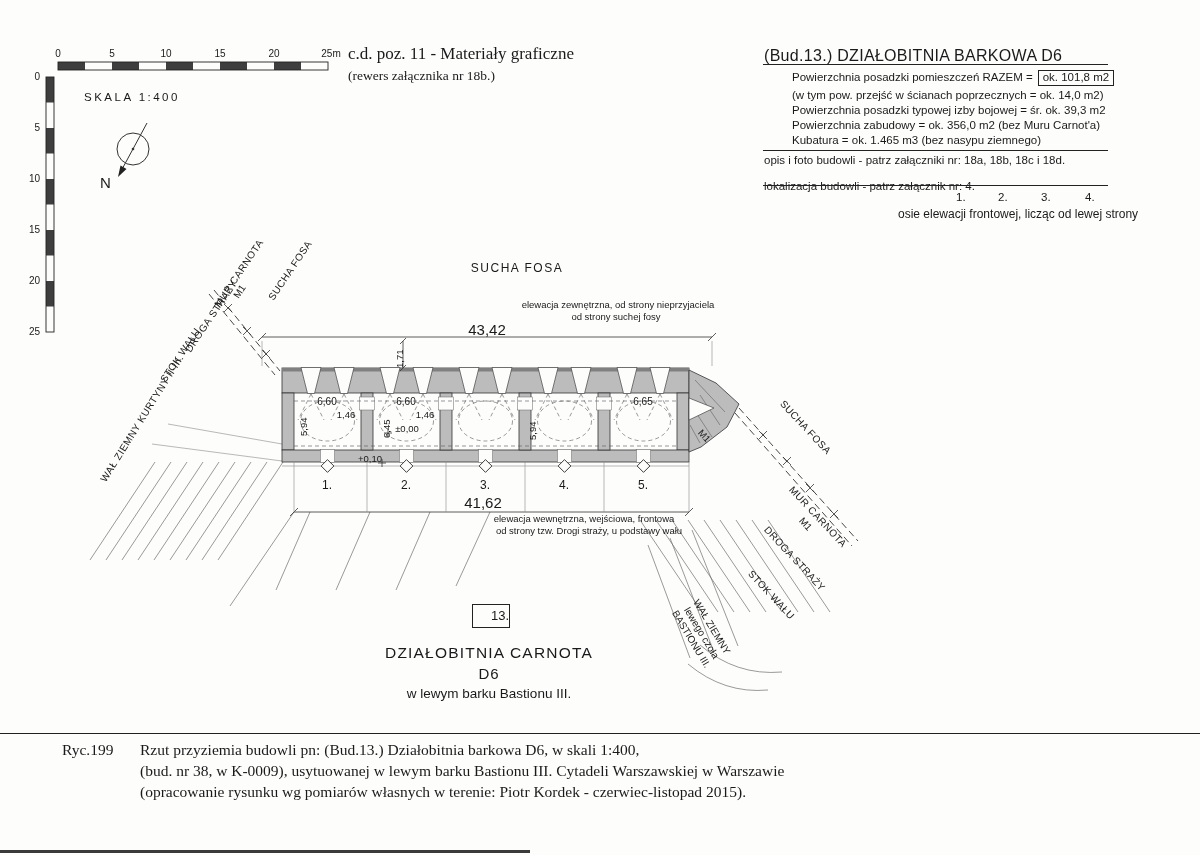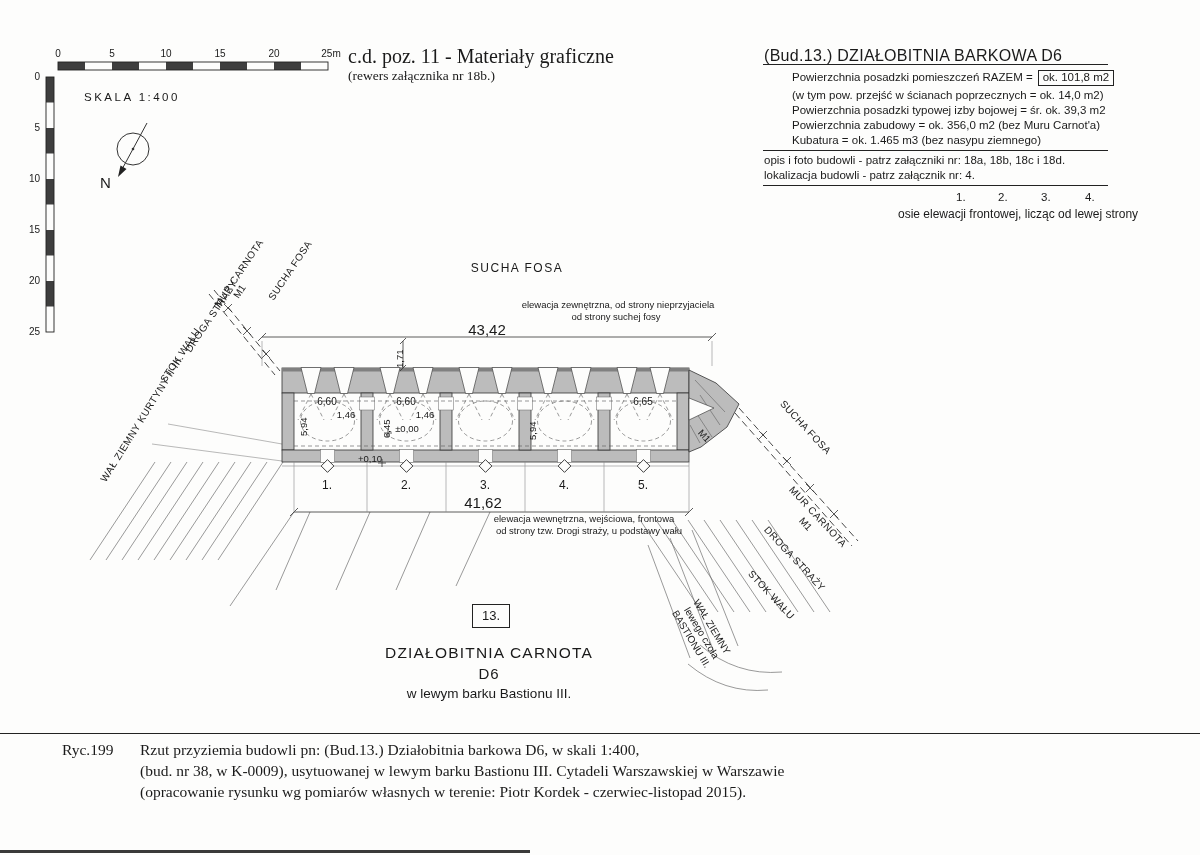--- a/index.html
+++ b/index.html
@@ -4,24 +4,24 @@
 <style>
   body{margin:0;background:#e8e8e8}
   #sheet{position:relative;width:1200px;height:855px;background:#fdfdfc;overflow:hidden;
          font-family:"Liberation Sans",sans-serif;color:#1a1a1a}
   .lbl{position:absolute;white-space:nowrap;line-height:1.2}
   .serif{font-family:"Liberation Serif",serif}
   .ctr{transform:translateX(-50%)}
   .rot{transform-origin:0 0}
   .t9{font-size:9.5px}.t10{font-size:10px}.t105{font-size:15px}.t11{font-size:12px}
   .t115{font-size:11.5px}.t12{font-size:16px}.t13{font-size:13px}.t135{font-size:13.5px}
-  .t15{font-size:15px}.t155{font-size:15.5px}.t17{font-size:20px}
+  .t15{font-size:15px}.t155{font-size:15.5px}.t17{font-size:17px}
   .rule{position:absolute;height:0;border-top:1.2px solid #222}
   .valbox{border:1px solid #222;padding:0 4px;margin-left:5px}
-  .numbox{position:absolute;border:1.6px solid #222;text-align:center;line-height:22px}
+  .numbox{position:absolute;border:1.6px solid #222;text-align:right;line-height:22px}
   svg{position:absolute;left:0;top:0}
   .wal{fill:#bcbcbc;stroke:#333;stroke-width:.8}
   .opn{fill:#fdfdfc;stroke:#444;stroke-width:.7}
   .gap{fill:#fdfdfc;stroke:#666;stroke-width:.5}
   .dia{fill:#fdfdfc;stroke:#333;stroke-width:.9}
   .dsh{fill:none;stroke:#555;stroke-width:.6;stroke-dasharray:4 3}
   .dim{stroke:#333;stroke-width:.8;fill:none}
   .thin{stroke:#8a8a8a;stroke-width:.6}
   .hat{stroke:#6f6f6f;stroke-width:.7}
   .dash2{stroke:#333;stroke-width:.9;fill:none;stroke-dasharray:7 4}
@@ -231,21 +231,21 @@
   <div class="lbl t115" style="left:792px;top:70px;display:flex;align-items:center">
     <span>Powierzchnia posadzki pomieszczeń RAZEM =</span>
     <span class="valbox">ok. 101,8 m2</span>
   </div>
   <div class="lbl t115" style="left:792px;top:89px">(w tym pow. przejść w ścianach poprzecznych = ok. 14,0 m2)</div>
   <div class="lbl t115" style="left:792px;top:104px">Powierzchnia posadzki typowej izby bojowej = śr. ok. 39,3 m2</div>
   <div class="lbl t115" style="left:792px;top:119px">Powierzchnia zabudowy = ok. 356,0 m2 (bez Muru Carnot'a)</div>
   <div class="lbl t115" style="left:792px;top:134px">Kubatura = ok. 1.465 m3 (bez nasypu ziemnego)</div>
   <div class="rule" style="left:763px;top:150px;width:345px"></div>
   <div class="lbl t115" style="left:764px;top:154px">opis i foto budowli - patrz załączniki nr: 18a, 18b, 18c i 18d.</div>
-  <div class="lbl t115" style="left:764px;top:169px">lokalizacja budowli - patrz załącznik nr: 4.</div>
+  <div class="lbl t115" style="left:764px;top:180px">lokalizacja budowli - patrz załącznik nr: 4.</div>
   <div class="rule" style="left:763px;top:185px;width:345px"></div>
   <div class="lbl t115" style="left:956px;top:191px">1.</div>
   <div class="lbl t115" style="left:998px;top:191px">2.</div>
   <div class="lbl t115" style="left:1041px;top:191px">3.</div>
   <div class="lbl t115" style="left:1085px;top:191px">4.</div>
   <div class="lbl t11" style="left:898px;top:207px;width:212px;text-align:right">osie elewacji frontowej, licząc od lewej strony</div>
 
   <div class="lbl t11 ctr" style="left:517px;top:261px;letter-spacing:1.5px">SUCHA FOSA</div>
   <div class="lbl t9 ctr" style="left:618px;top:299px">elewacja zewnętrzna, od strony nieprzyjaciela</div>
   <div class="lbl t9 ctr" style="left:616px;top:311px">od strony suchej fosy</div>

